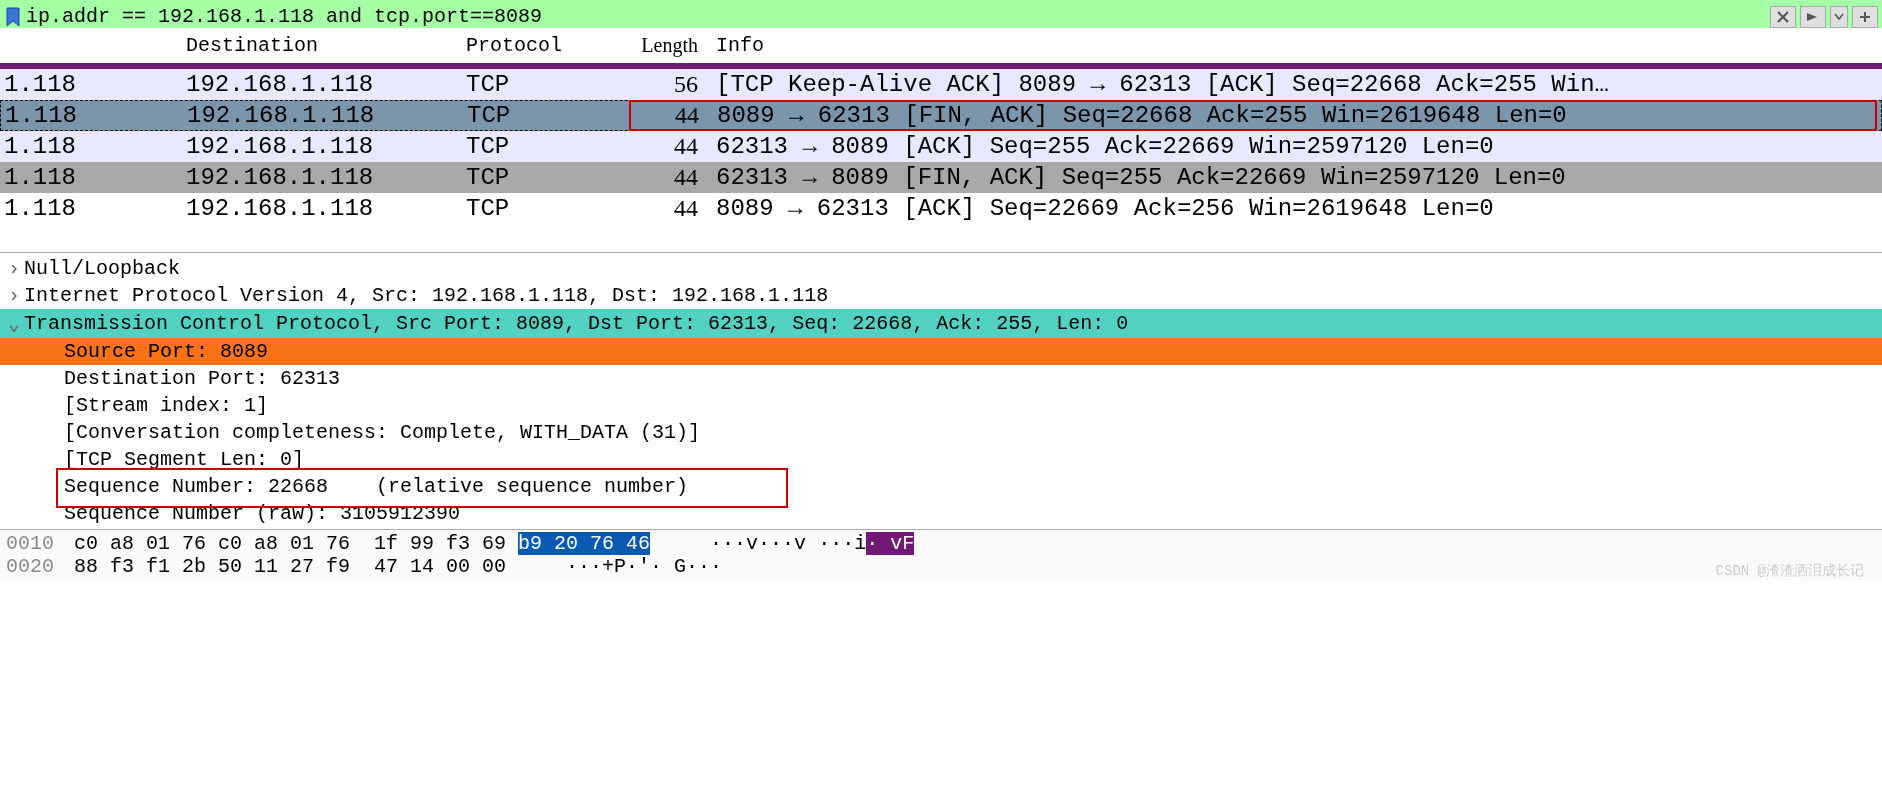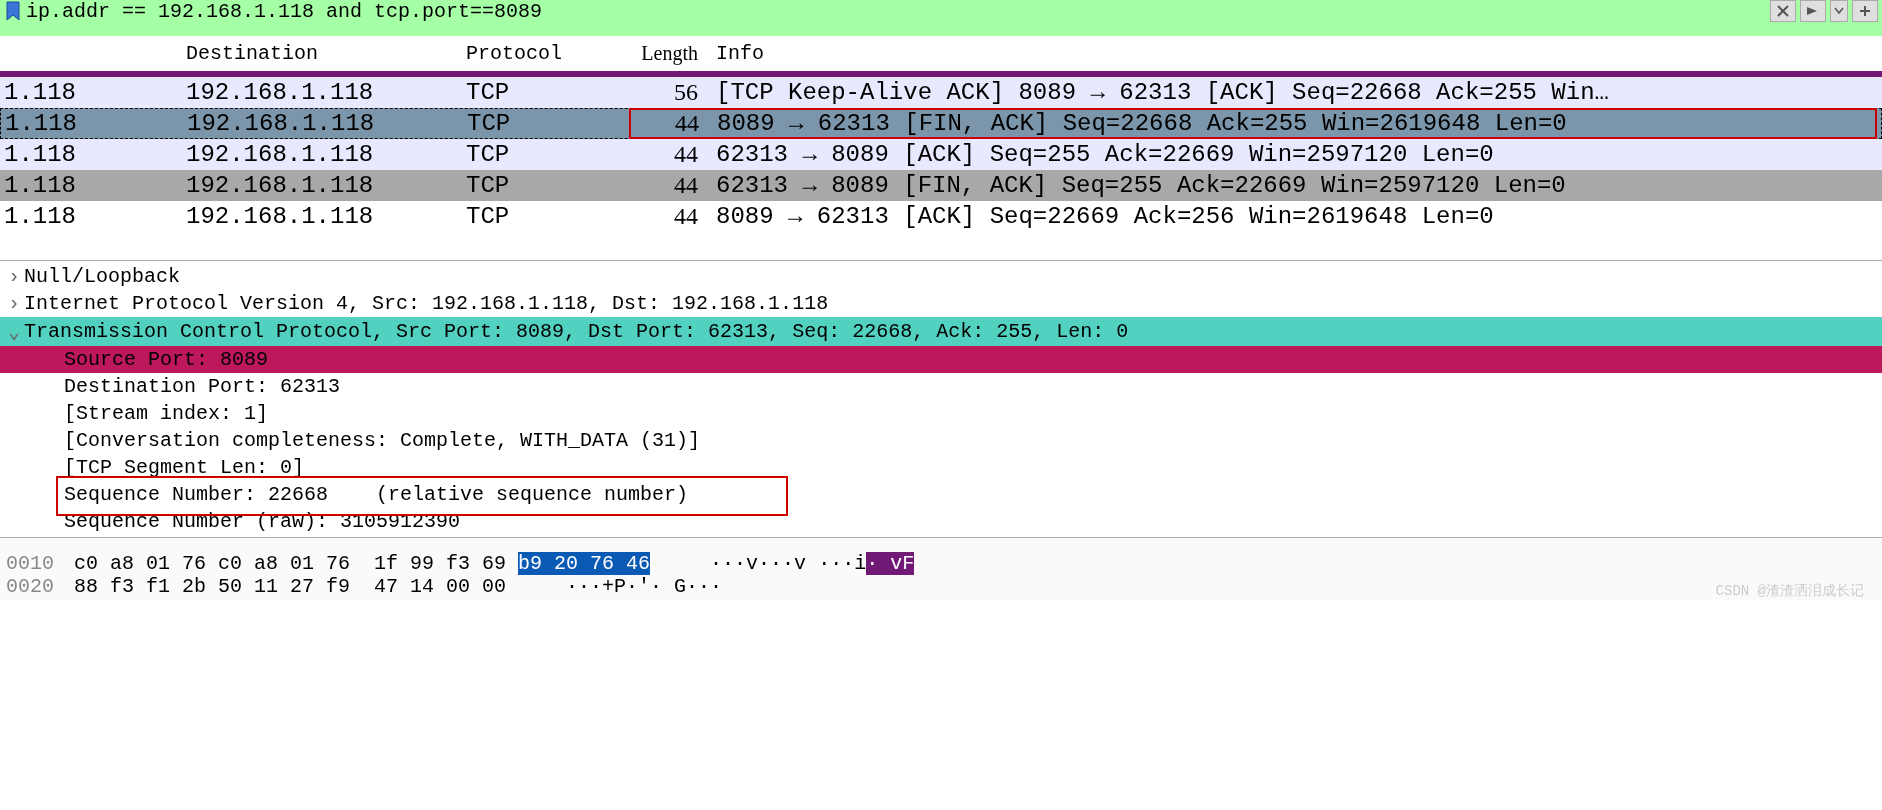--- a/index.html
+++ b/index.html
@@ -7,23 +7,23 @@
     font-family: 'Consolas', 'Menlo', 'Courier New', monospace;
     font-size: 20px;
     background: #fff;
     color: #000;
     width: 1882px;
     overflow: hidden;
   }
   
   .filter-bar {
     background: #a5ffa5;
-    height: 36px;
+    height: 28px;
     display: flex;
-    align-items: flex-start;
+    align-items: flex-end;
     padding: 0 4px;
     gap: 4px;
   }
   .filter-bar .bookmark-icon svg { display:block; }
   .filter-input {
     flex: 1;
     background: transparent;
     border: none;
     outline: none;
     font-family: inherit;
@@ -69,30 +69,30 @@
   .details {
     border-top:1px solid #aaa;
     background:#fff;
     padding:2px 0;
     font-size:20px;
   }
   .detail-row { display:flex; align-items:center; padding:2px 4px; }
   .tree-icon { width:20px; display:inline-block; text-align:center; color:#666; cursor:pointer; user-select:none;}
   .detail-text { white-space:pre; }
   .hl-tcp { background:#52d1c1; }
-  .hl-srcport { background:#be185d;text-align:center; }
+  .hl-srcport { background:#f97316;text-align:center; }
   .indent1 { padding-left:64px; }
   .seq-box { display:inline-block; position:relative;}
   .seq-border { position:absolute; border:2px solid #cc0000; left:56px; top:-5px; width:732px; height:40px; pointer-events:none;}
   
   .hex-pane {
     border-top:1px solid #aaa;
     background:#fafafa;
     font-size:20px;
-    padding:14px 0 2px 0;
+    padding:2px 0 2px 0;
     position:relative;
   }
   .hex-row { display:flex; align-items:center; white-space:pre;}
   .hex-off { color:#888; width:74px; padding-left:6px;}
   .hex-bytes { }
   .hex-hl { background:#0a5ab4; color:#fff;}
   .hex-ascii { padding-left:60px; }
   .ascii-hl { background:#701a75; color:#fff;margin-top:12px;}
   .watermark { position:absolute; right:18px; bottom:0; color:#ccc; font-size:14px;}
 </style>

